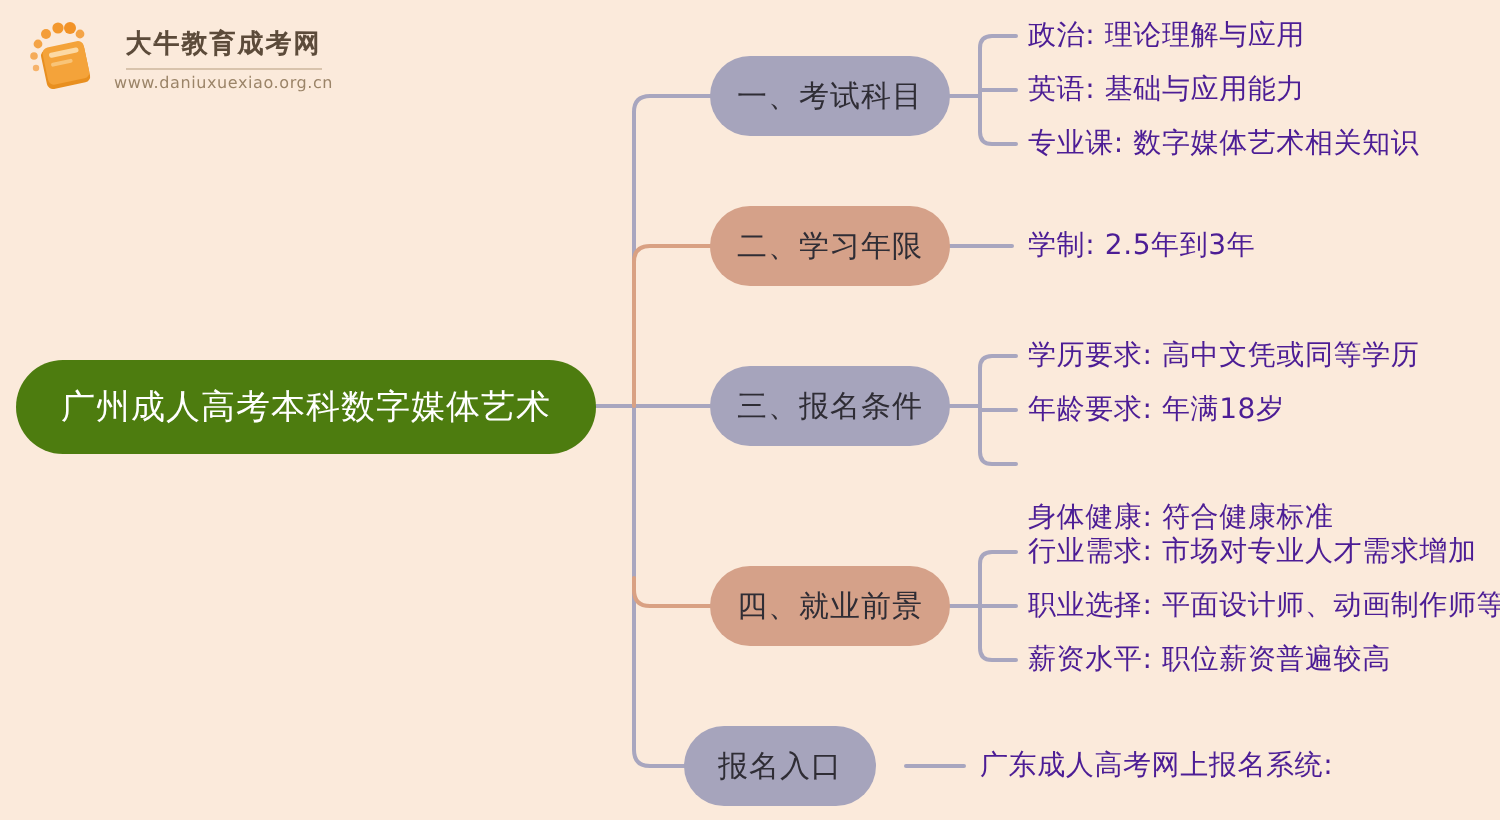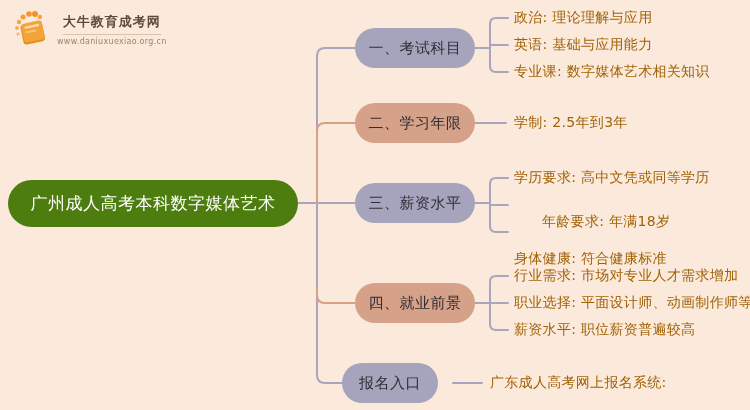--- a/index.html
+++ b/index.html
@@ -69,21 +69,21 @@
   .node.n1 { left: 355px; top: 28px; }
   .node.n2 { left: 355px; top: 103px; }
   .node.n3 { left: 355px; top: 183px; }
   .node.n4 { left: 355px; top: 283px; }
   .node.n5 { left: 342px; top: 363px; width: 96px; }
   
   .leaf {
     position: absolute;
     transform: translateY(-50%);
     font-size: 14px;
-    color: #a16207;
+    color: #4c1d95;
     white-space: nowrap;
     letter-spacing: 0.3px;
   }
 </style>
 </head>
 <body>
 
 <div id="stage">
 
   <div class="logo">
@@ -138,32 +138,32 @@
       <path d="M317 203 V131 Q317 123 325 123 H356"></path>
 
       <path d="M317 289 V295 Q317 303 325 303 H356"></path>
     </g>
   </svg>
 
   <div class="root-node">广州成人高考本科数字媒体艺术</div>
 
   <div class="node lav n1">一、考试科目</div>
   <div class="node tan n2">二、学习年限</div>
-  <div class="node lav n3">三、薪资水平</div>
+  <div class="node lav n3">三、报名条件</div>
   <div class="node tan n4">四、就业前景</div>
   <div class="node lav n5">报名入口</div>
 
   <div class="leaf" style="left:514px; top:18px;">政治: 理论理解与应用</div>
   <div class="leaf" style="left:514px; top:45px;">英语: 基础与应用能力</div>
   <div class="leaf" style="left:514px; top:72px;">专业课: 数字媒体艺术相关知识</div>
 
   <div class="leaf" style="left:514px; top:123px;">学制: 2.5年到3年</div>
 
   <div class="leaf" style="left:514px; top:178px;">学历要求: 高中文凭或同等学历</div>
-  <div class="leaf" style="left:542px; top:205px;margin-top:17px;">年龄要求: 年满18岁</div>
+  <div class="leaf" style="left:514px; top:205px;">年龄要求: 年满18岁</div>
   <div class="leaf" style="left:514px; top:232px;margin-top:27px;">身体健康: 符合健康标准</div>
 
   <div class="leaf" style="left:514px; top:276px;">行业需求: 市场对专业人才需求增加</div>
   <div class="leaf" style="left:514px; top:303px;">职业选择: 平面设计师、动画制作师等</div>
   <div class="leaf" style="left:514px; top:330px;">薪资水平: 职位薪资普遍较高</div>
 
   <div class="leaf" style="left:490px; top:383px;">广东成人高考网上报名系统:</div>
 
 </div>
 

